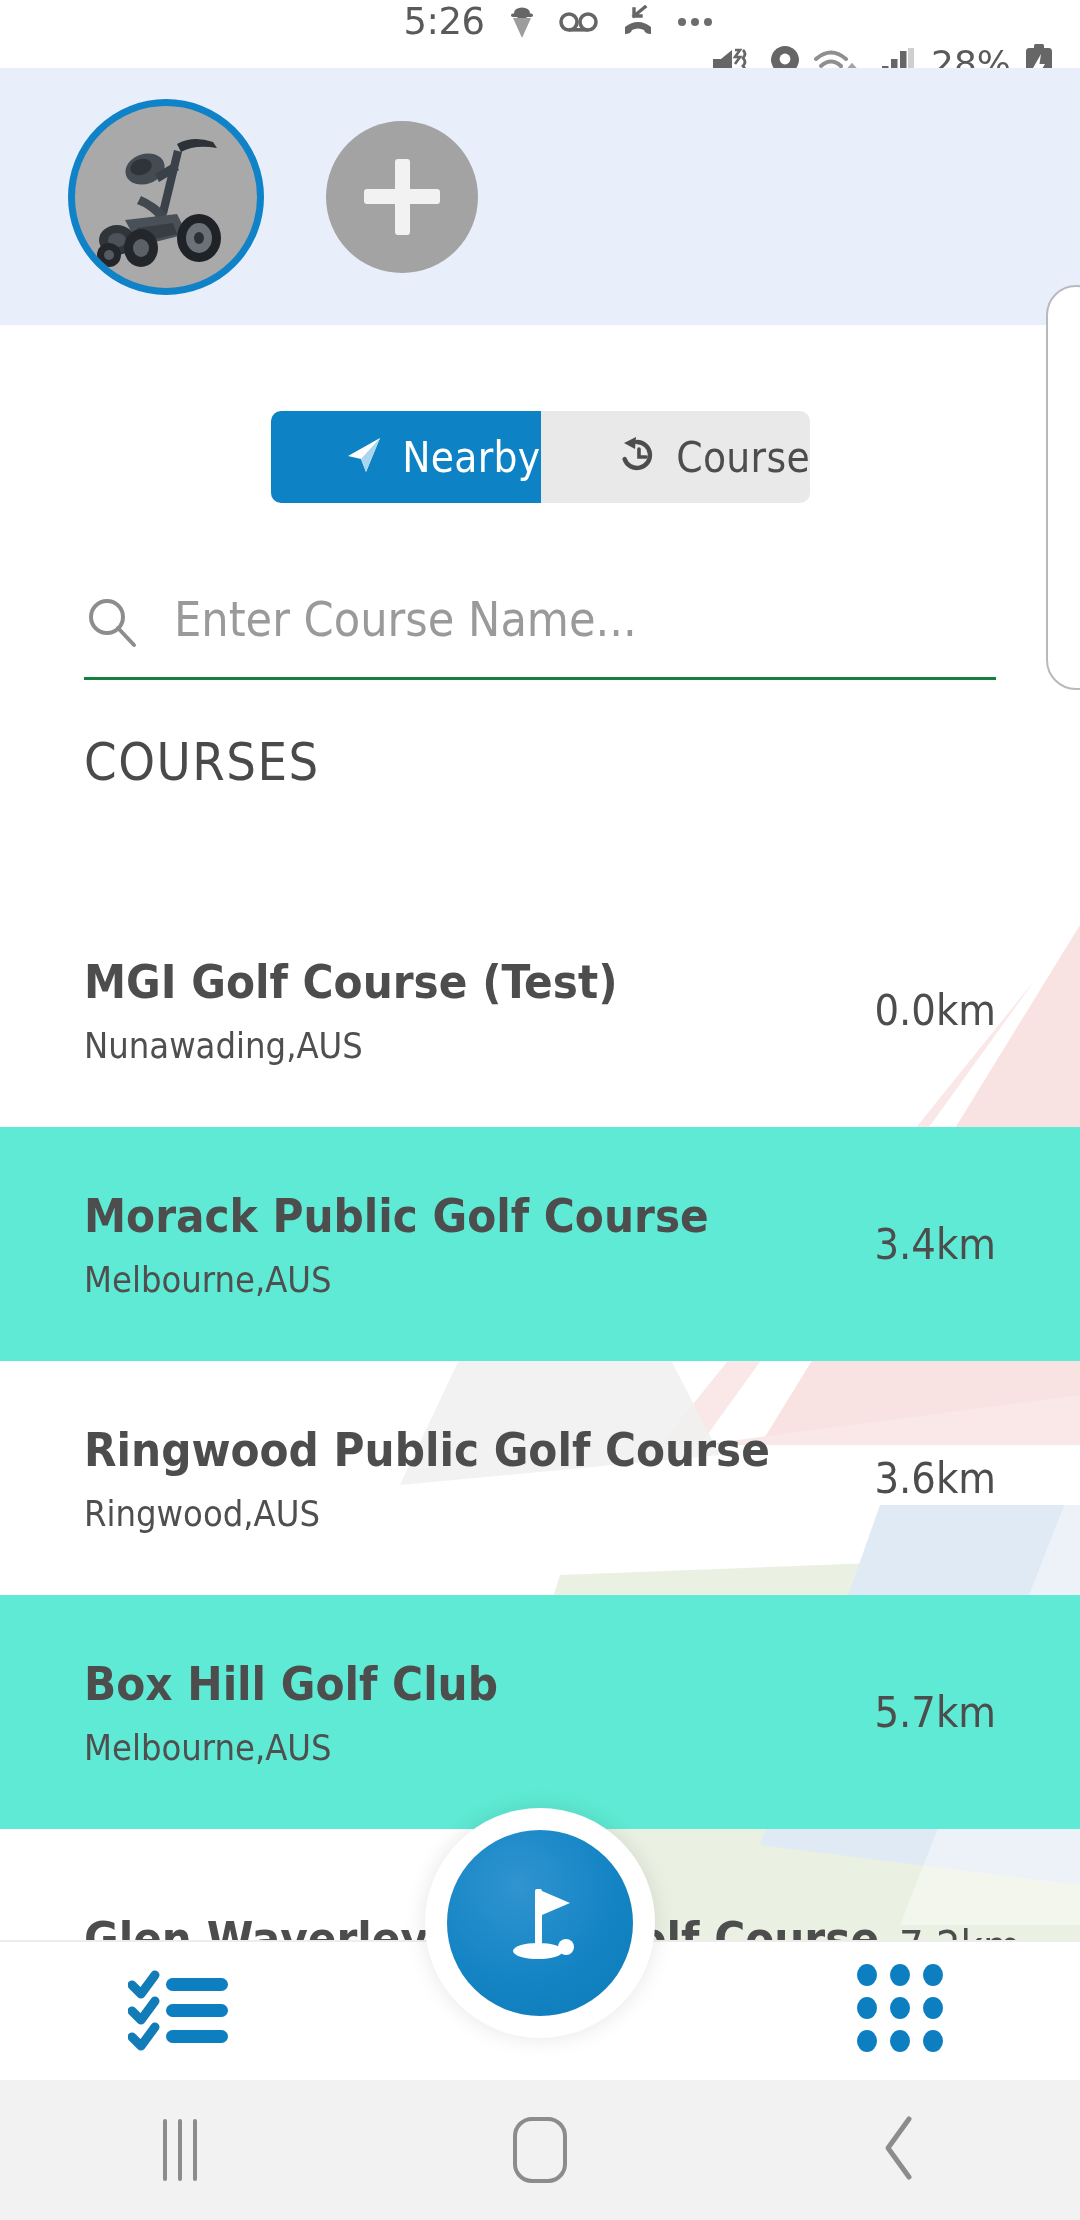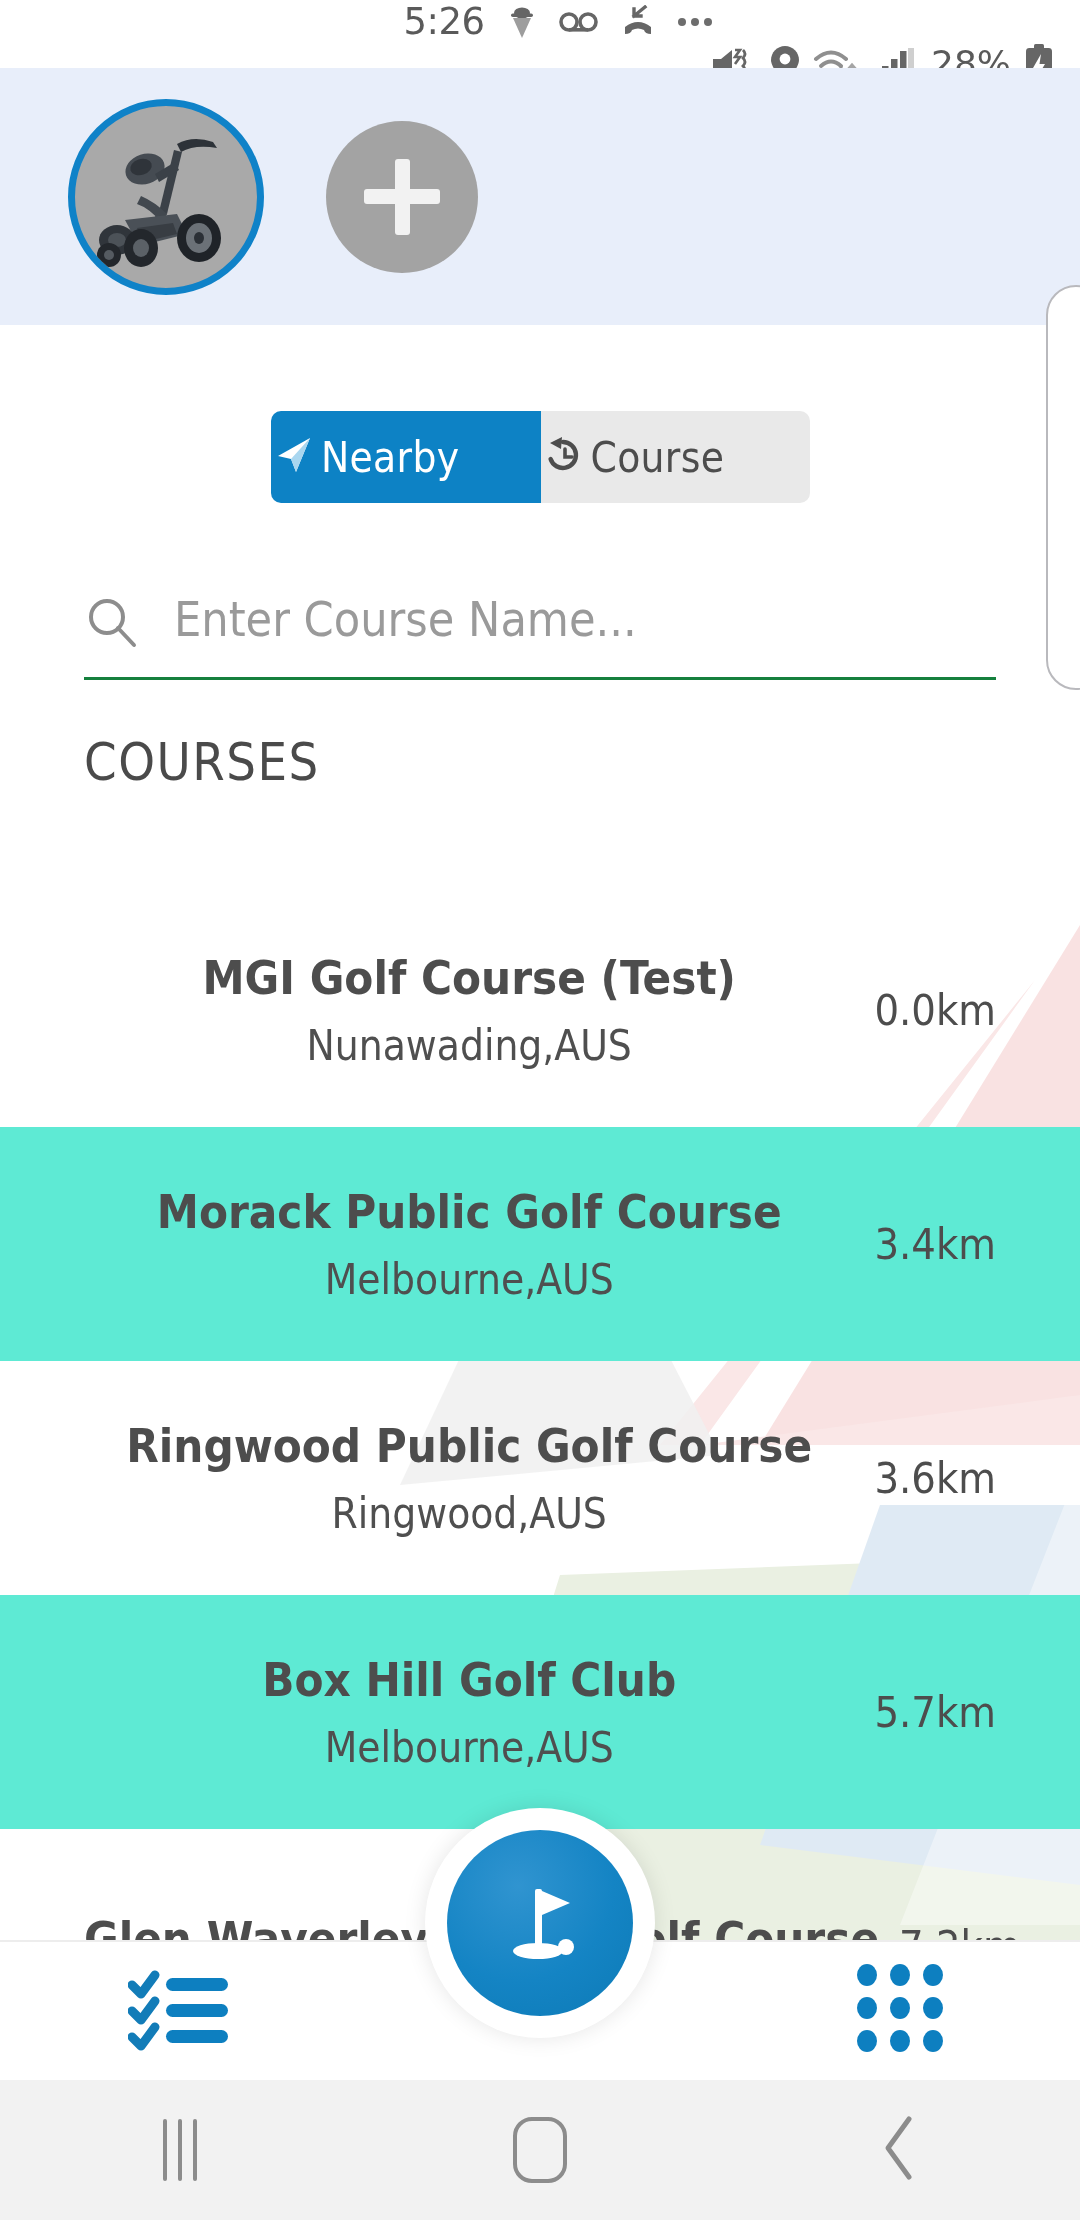--- a/index.html
+++ b/index.html
@@ -89,22 +89,22 @@
     overflow:hidden;
   }
 
   
   #segmented {
     position:absolute; top:86px; left:271px;
     width:539px; height:92px;
     display:flex; border-radius:10px; overflow:hidden;
   }
   .seg {
-    flex:1; display:flex; align-items:center; justify-content:flex-start;
-    gap:6px; cursor:pointer;
+    flex:1; display:flex; align-items:center; justify-content:flex-end;
+    gap:17px; cursor:pointer;
   }
   .seg-active { background:#0d82c5; }
   .seg-idle   { background:#e9e9e9; }
   .seg-label {
     font-family:"DejaVu Sans Condensed","Liberation Sans", sans-serif;
     font-size:42px; letter-spacing:0.3px;
   }
   .seg-active .seg-label { color:#ffffff; }
   .seg-idle   .seg-label { color:#4d4d4d; }
 
@@ -128,40 +128,39 @@
     position:absolute; top:411px; left:84px;
     font-family:"DejaVu Sans Condensed","Liberation Sans", sans-serif;
     font-size:52px; font-weight:400; color:#4a4a4a;
     letter-spacing:1.5px; line-height:1;
   }
 
   
   #course-list {
     position:absolute; top:568px; left:0;
     width:1080px;
-    text-align:center;
   }
   .course-row {
     position:relative;
     height:234px;
     display:flex; align-items:center;
     padding:0 84px;
     cursor:pointer;
   }
   .row-alt { background:#5eead4; }
   .row-plain { background:transparent; }
   .course-info { flex:1; display:flex; flex-direction:column; gap:16px; }
   .course-name {
     font-family:"DejaVu Sans Condensed","Liberation Sans", sans-serif;
     font-size:47px; font-weight:bold; color:#4d4d4d;
     white-space:nowrap;
   }
   .course-loc {
     font-family:"DejaVu Sans Condensed","Liberation Sans", sans-serif;
-    font-size:42px; color:#4f4f4f;
+    font-size:36px; color:#4f4f4f;
   }
   .course-dist {
     font-family:"DejaVu Sans Condensed","Liberation Sans", sans-serif;
     font-size:43px; color:#4d4d4d;
     white-space:nowrap; padding-left:20px;
   }
 
   
   #bottombar {
     position:absolute; bottom:140px; left:0;

